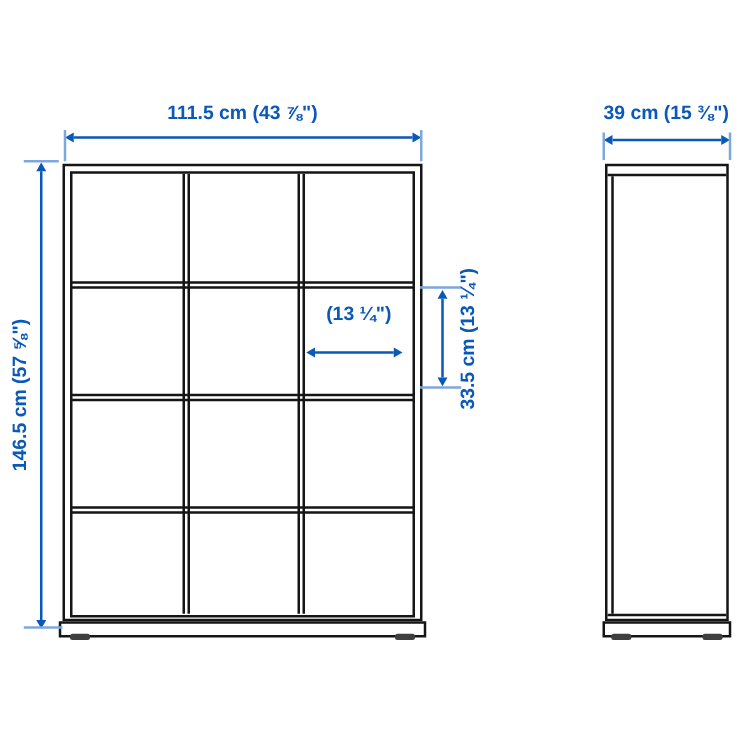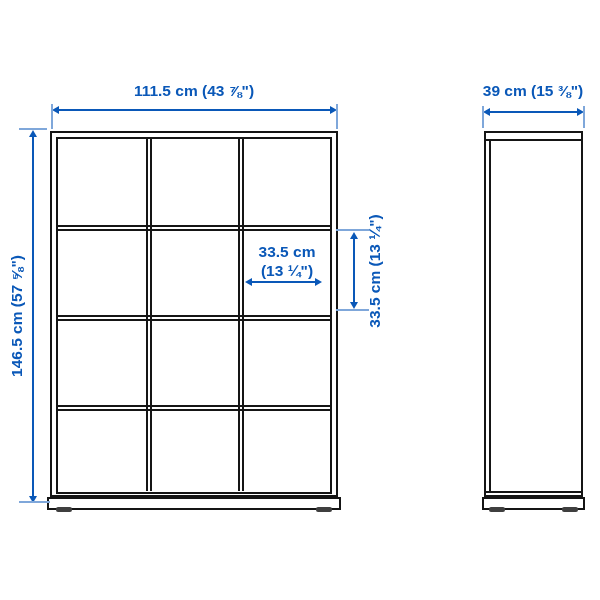--- a/index.html
+++ b/index.html
@@ -79,21 +79,20 @@
   <div class="tick" style="left:583px;top:106px;width:2px;height:22px;"></div>
 
   <div class="v-arrow" style="left:32px;top:137px;height:359px;"></div>
   <div class="tick" style="left:19px;top:128px;width:28px;height:2px;"></div>
   <div class="tick" style="left:19px;top:501px;width:31px;height:2px;"></div>
   <div class="rot-anchor" style="left:17px;top:316px;">
     <span>146.5 cm (57 ⅝")</span>
   </div>
 
   <div class="dim-label" style="left:243px;top:242px;width:88px;line-height:19px;">
-    <div>33.5 cm</div>
     <div>(13 ¼")</div>
   </div>
   <div class="h-arrow" style="left:252px;width:63px;top:281px;"></div>
 
   <div class="tick" style="left:336px;top:229px;width:33px;height:2px;"></div>
   <div class="tick" style="left:336px;top:309px;width:33px;height:2px;"></div>
   <div class="v-arrow" style="left:353px;top:239px;height:63px;"></div>
   <div class="rot-anchor" style="left:375px;top:271px;">
     <span>33.5 cm (13 ¼")</span>
   </div>

